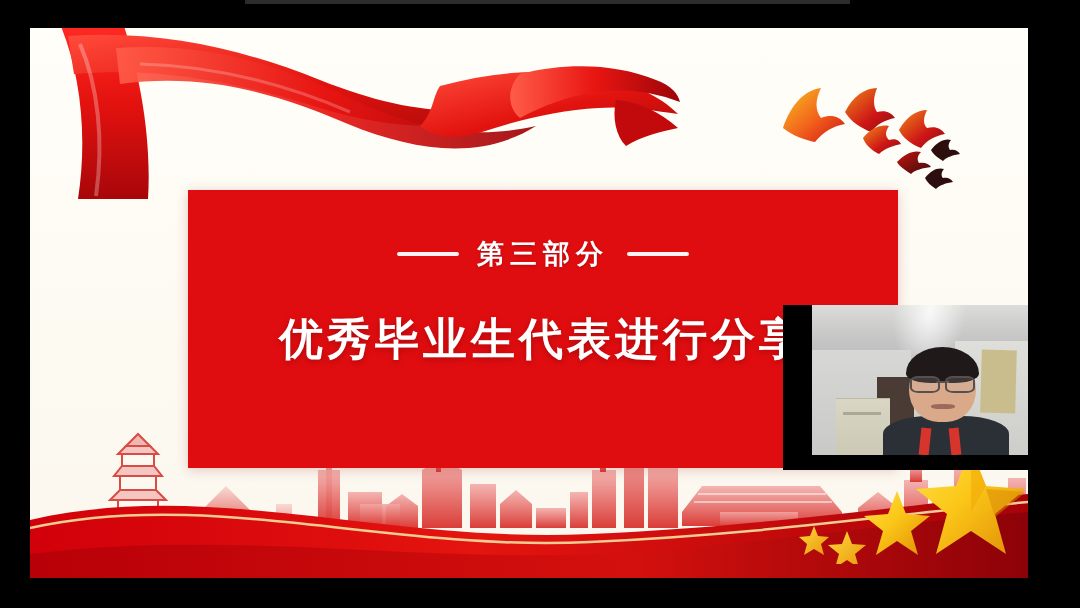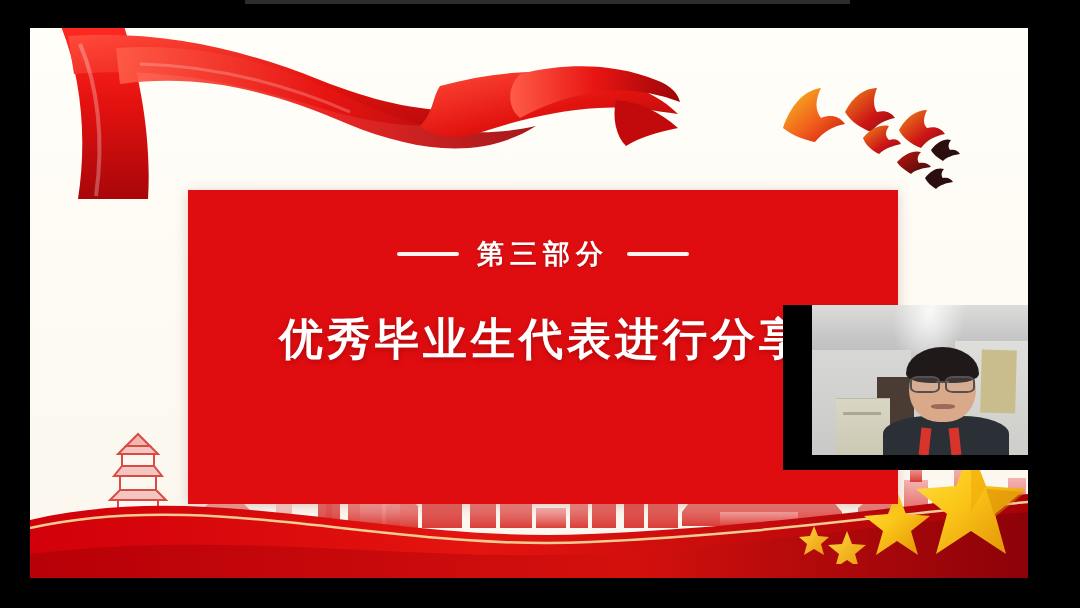--- a/index.html
+++ b/index.html
@@ -84,21 +84,21 @@
     pointer-events: none;
   }
   .stars svg { display:block; width:100%; height:100%; }
 
   
   .red-panel {
     position: absolute;
     left: 158px;
     top: 162px;
     width: 710px;
-    height: 314px;
+    height: 278px;
     background: #e00d10;
     box-shadow: 0 2px 12px rgba(140,0,0,.20);
     z-index: 5;
   }
 
   .section-line {
     position: absolute;
     top: 46px;
     left: 0;
     width: 100%;

